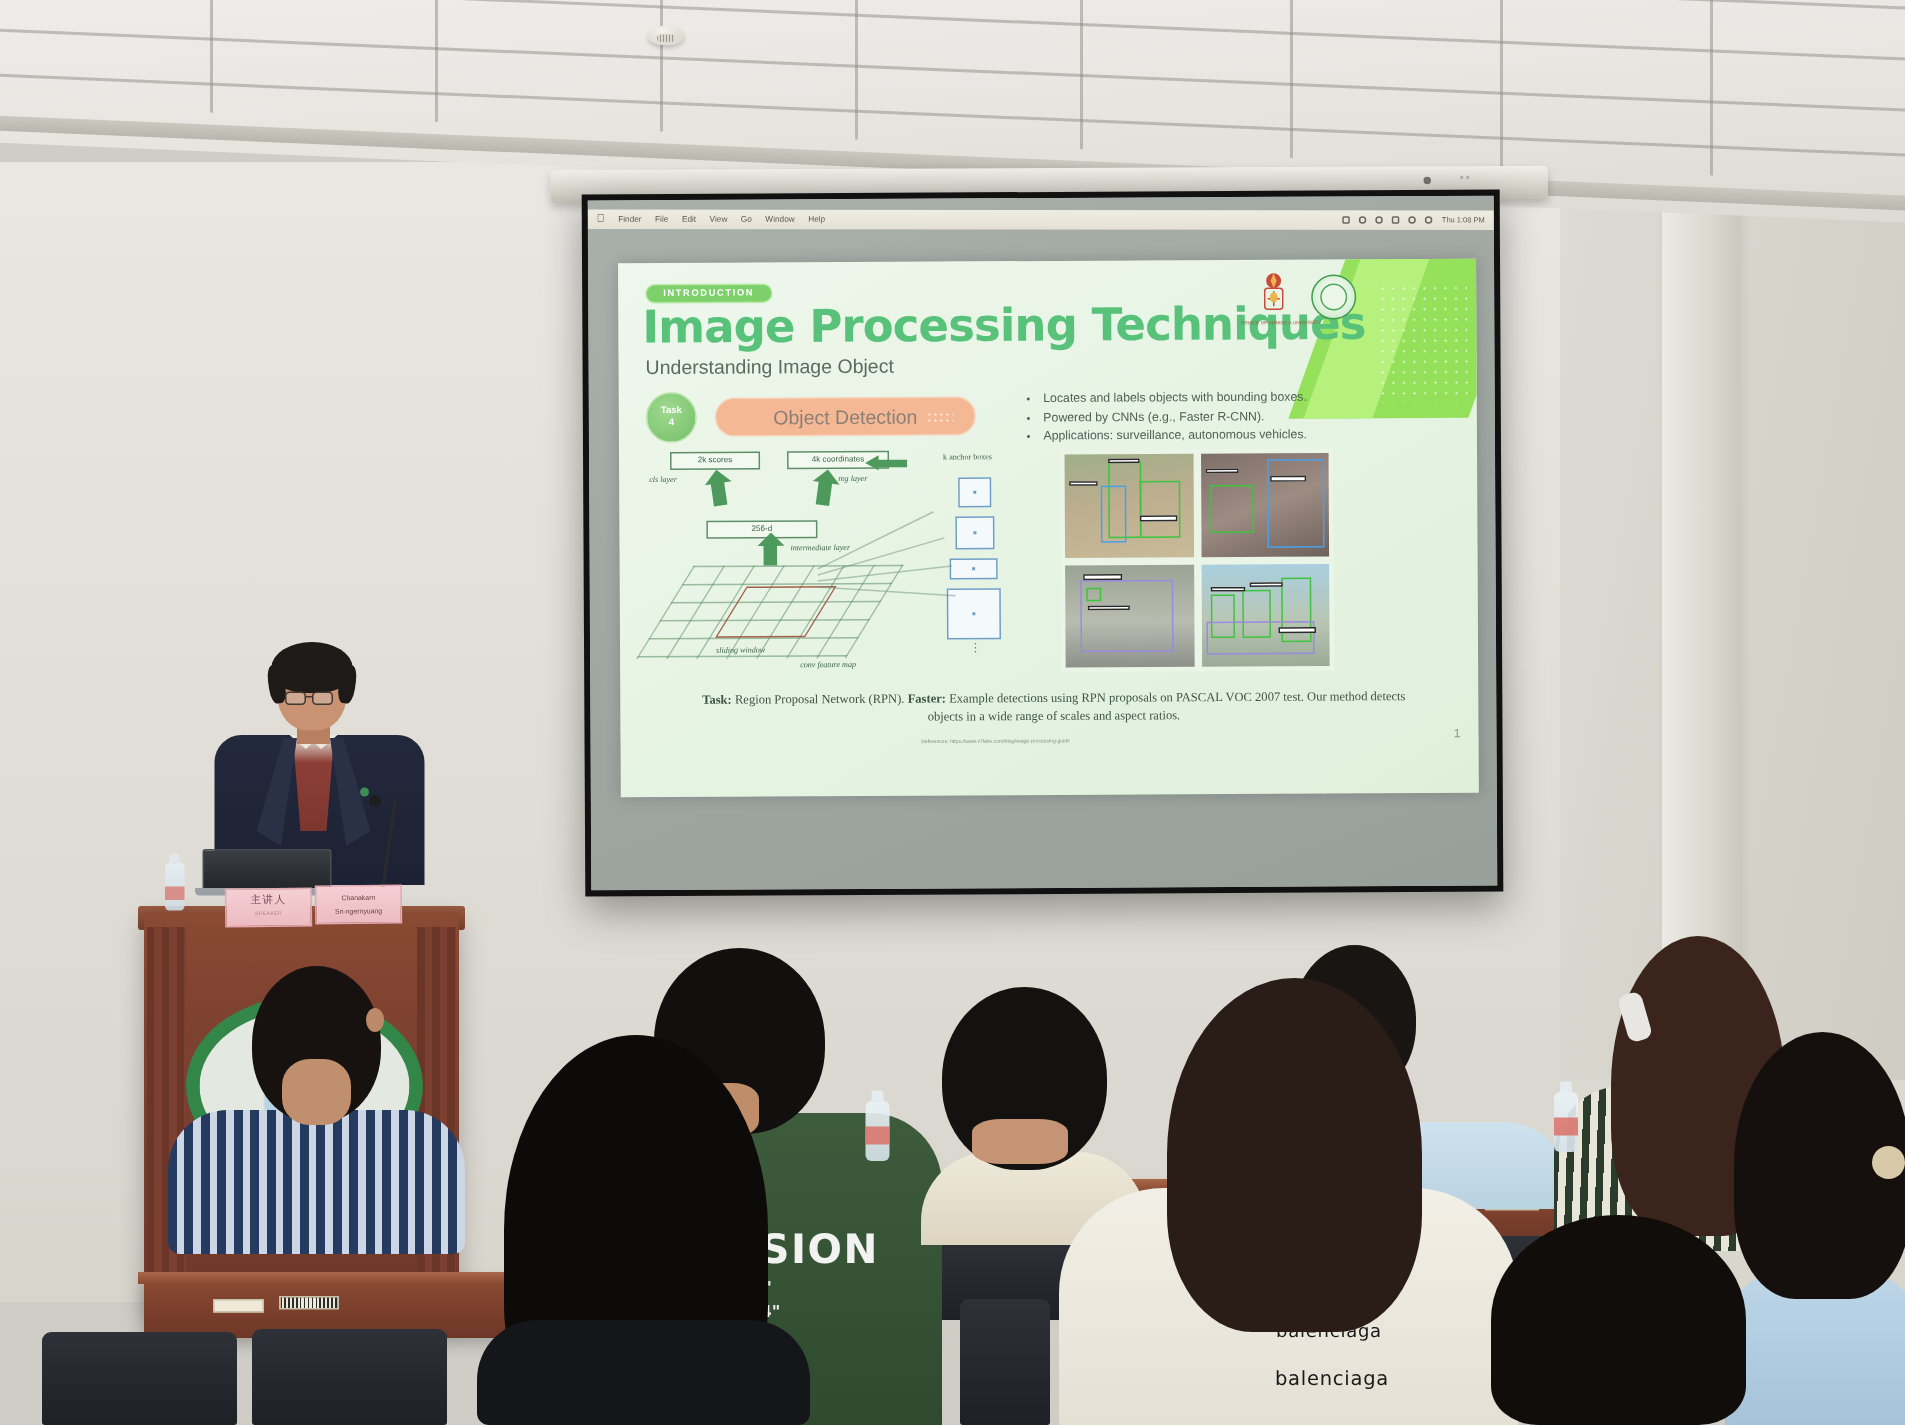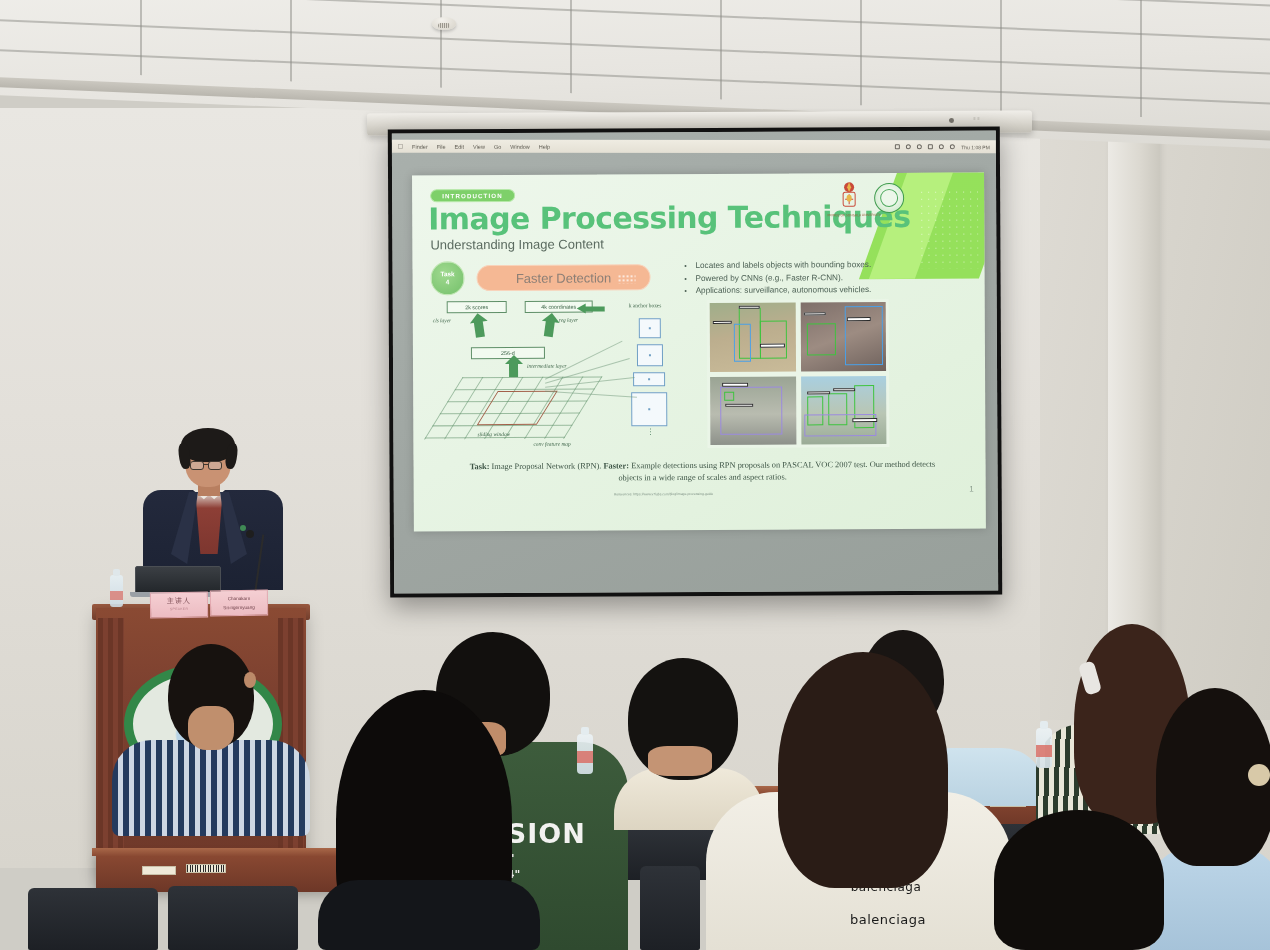--- a/index.html
+++ b/index.html
@@ -317,38 +317,38 @@
         </span>
       </div>
 
       <div class="slide">
         <div class="accent-a"></div>
         <div class="accent-b"></div>
         <div class="accent-dots"></div>
 
         <div class="badge-intro">INTRODUCTION</div>
         <div class="slide-title">Image Processing Techniques</div>
-        <div class="slide-sub">Understanding Image Content</div>
+        <div class="slide-sub">Understanding Image Object</div>
 
         <svg class="logo-thai" viewBox="0 0 26 30">
           <ellipse cx="13" cy="6" rx="5" ry="5" fill="#c94a3a"></ellipse>
           <path d="M13 1 L15 6 L13 11 L11 6 Z" fill="#e8b64a"></path>
           <rect x="7" y="11" width="12" height="14" rx="2" fill="none" stroke="#c94a3a" stroke-width="1"></rect>
           <path d="M13 13 L13 23 M9 18 L17 18" stroke="#c94a3a" stroke-width="1"></path>
           <ellipse cx="13" cy="17" rx="2.6" ry="3.4" fill="#e8b64a"></ellipse>
         </svg>
         <div class="logo-green"></div>
         <div class="logo-caption">PRINCE OF SONGKLA UNIVERSITY</div>
 
         <div class="task-circle">
           <span>Task</span>
           <span>4</span>
         </div>
         <div class="pill-task">
-          <span>Faster Detection</span>
+          <span>Object Detection</span>
           <span class="pill-dots"></span>
         </div>
 
         <ul class="bullets">
           <li>Locates and labels objects with bounding boxes.</li>
           <li>Powered by CNNs (e.g., Faster R-CNN).</li>
           <li>Applications: surveillance, autonomous vehicles.</li>
         </ul>
 
         <div class="diagram">
@@ -428,21 +428,21 @@
             <div class="det" style="left:62%;top:14%;width:24%;height:62%"></div>
             <div class="det pur" style="left:4%;top:56%;width:84%;height:32%"></div>
             <div class="det-tag" style="left:8%;top:22%;width:26%"></div>
             <div class="det-tag" style="left:38%;top:18%;width:26%"></div>
             <div class="det-tag" style="left:60%;top:62%;width:30%"></div>
           </div>
         </div>
 
         <div class="caption">
           <b>Task:</b>
-          <span>Image Proposal Network (RPN).</span>
+          <span>Region Proposal Network (RPN).</span>
           <b>Faster:</b>
           <span>Example detections using RPN proposals on PASCAL VOC 2007 test. Our method detects objects in a wide range of scales and aspect ratios.</span>
         </div>
         <div class="refline">References: https://www.v7labs.com/blog/image-processing-guide</div>
         <div class="slide-no">1</div>
       </div>
     </div>
   </div>
 
   <div>

